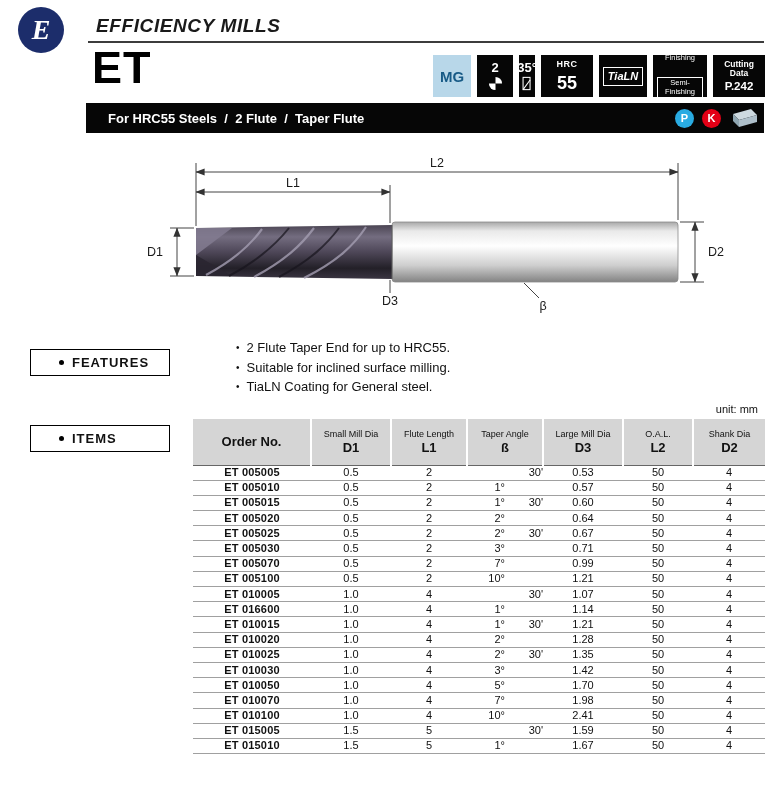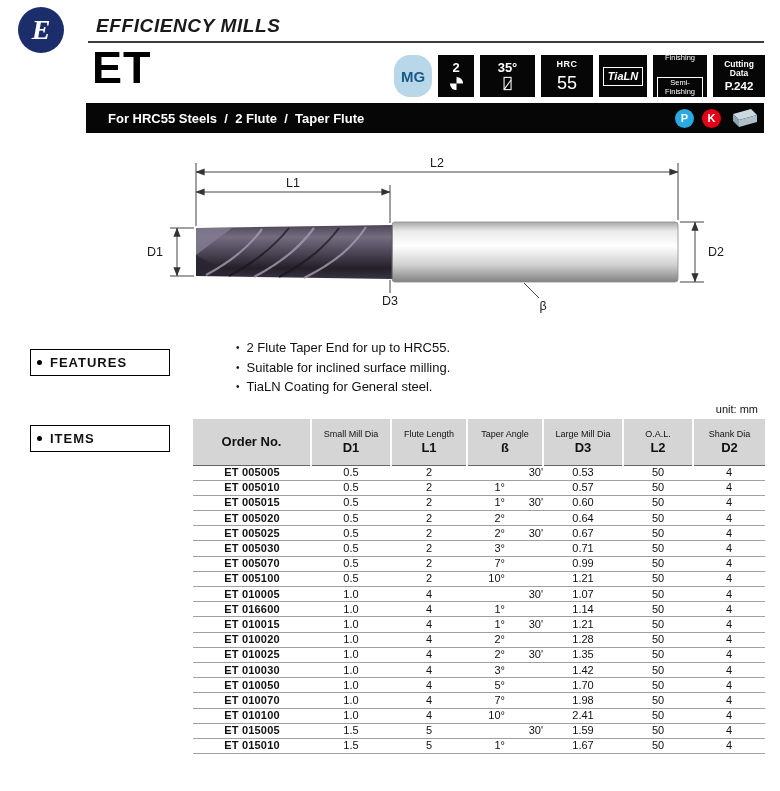--- a/index.html
+++ b/index.html
@@ -11,27 +11,27 @@
   .series-circle { position:absolute; left:18px; top:7px; width:46px; height:46px; border-radius:50%;
     background:#1c2d6b; display:flex; align-items:center; justify-content:center; }
   .series-circle span { color:#fff; font-family:"Liberation Serif", serif; font-style:italic; font-weight:bold; font-size:28px; }
   .series-title { position:absolute; left:96px; top:15px; font-style:italic; font-weight:bold; font-size:19px; letter-spacing:.6px; color:#1a1a1a; }
   .title-rule { position:absolute; left:88px; top:41px; width:676px; height:2px; background:#3c3c3c; }
   .product-code { position:absolute; left:92px; top:42px; font-size:45px; font-weight:bold; letter-spacing:1px; color:#000; }
 
   
   .badge-strip { position:absolute; top:55px; right:15px; display:flex; gap:6px; }
   .badge { height:42px; background:#060606; color:#fff; display:flex; flex-direction:column; align-items:center; justify-content:center; gap:2px; }
-  .badge-mg { width:38px; background:#b8d7e9; color:#175a86; font-weight:bold; font-size:15px;border-radius:16px; }
+  .badge-mg { width:38px; background:#b8d7e9; color:#175a86; font-weight:bold; font-size:15px; }
   .badge-flute { width:36px; }
-  .badge-helix { width:55px; }
+  .badge-helix { width:16px; }
   .b-top { font-size:13px; font-weight:bold; line-height:13px; }
   .badge-hrc { width:52px; gap:5px; }
   .hrc-t { font-size:9px; font-weight:bold; letter-spacing:.5px; line-height:10px; }
-  .hrc-v { font-size:18px; font-weight:normal; line-height:19px; }
+  .hrc-v { font-size:18px; font-weight:bold; line-height:19px; }
   .badge-tialn { width:48px; }
   .tialn-box { border:1px solid #fff; font-size:11px; font-style:italic; font-weight:bold; padding:3px 4px; line-height:11px;text-align:right; }
   .badge-finish { width:54px; gap:15px; }
   .fin-top { font-size:7.5px; line-height:8px; }
   .fin-box { border:1px solid #fff; font-size:7.5px; line-height:8.5px; padding:1px 2px; width:46px; text-align:center; }
   .badge-cut { width:52px; gap:0; }
   .cut-l { font-size:8.5px; line-height:9.5px; font-weight:bold; }
   .cut-pg { font-size:11.5px; line-height:13px; font-weight:bold; margin-top:1px; }
 
   
@@ -41,21 +41,21 @@
   .iso { width:19px; height:19px; border-radius:50%; color:#fff; font-size:11px; font-weight:bold; display:flex; align-items:center; justify-content:center; }
   .iso-p { background:#29abe2; }
   .iso-k { background:#e30016; }
 
   
   .drawing { position:absolute; left:0; top:143px; width:780px; height:205px; }
   .drawing text { font-family:"Liberation Sans", sans-serif; }
 
   
   .section-label { position:absolute; left:30px; width:140px; height:27px; border:1.5px solid #000; background:#fff;
-    display:flex; align-items:center; gap:8px; padding-left:6px; font-weight:bold; font-size:13px; letter-spacing:1px; }
+    display:flex; align-items:center; gap:8px; padding-left:28px; font-weight:bold; font-size:13px; letter-spacing:1px; }
   .section-label .dot { width:5px; height:5px; border-radius:50%; background:#000; flex:none; }
   .label-features { top:349px; }
   .label-items { top:425px; }
 
   .features-list { position:absolute; left:228px; top:338px; list-style:none;margin-left:8px; }
   .features-list li { font-size:13px; line-height:19.5px; color:#111; }
   .fbullet { font-size:10px; margin-right:7px; vertical-align:1px; }
 
   .unit-note { position:absolute; right:22px; top:403px; font-size:11px; color:#111;margin-left:16px; }
 

